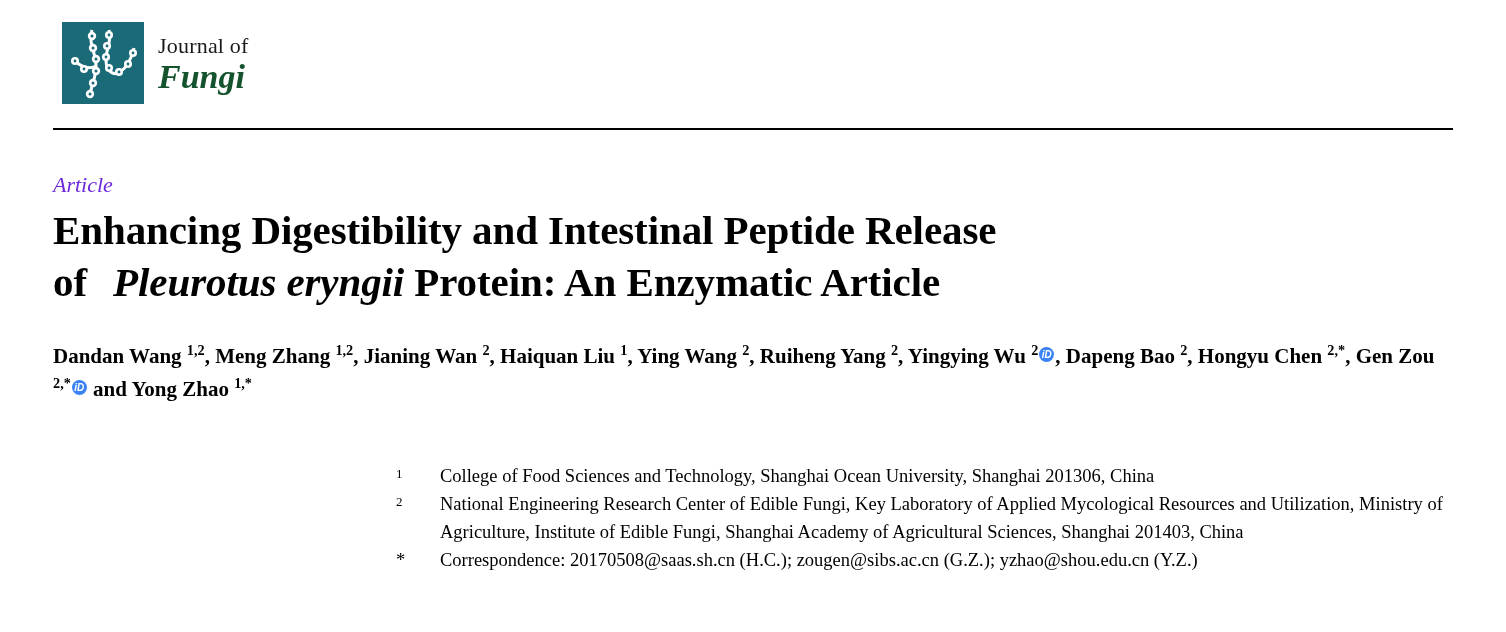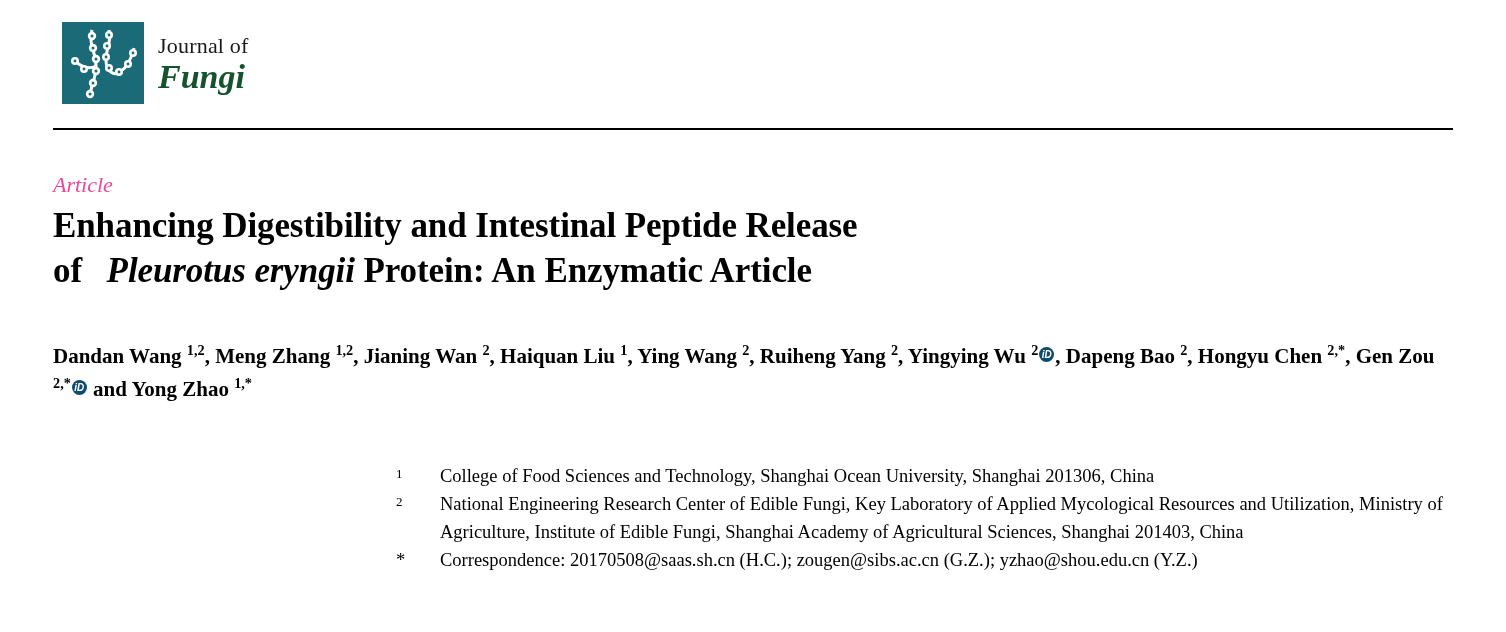--- a/index.html
+++ b/index.html
@@ -83,32 +83,32 @@
   }
 
   
   .article-type {
     position: absolute;
     left: 53px;
     top: 172px;
     font-family: "Liberation Serif", serif;
     font-style: italic;
     font-size: 22px;
-    color: #ec4899;
+    color: #6d28d9;
   }
 
   
   .title {
     position: absolute;
     left: 53px;
     top: 204px;
     width: 1340px;
     font-family: "Liberation Serif", serif;
     font-weight: bold;
-    font-size: 35px;
+    font-size: 41px;
     line-height: 1.28;
     color: #000000;
     letter-spacing: -0.1px;
   }
   .title .ital { font-style: italic; margin-left: 16px; }
 
   
   .authors {
     position: absolute;
     left: 53px;
@@ -124,21 +124,21 @@
     font-size: 0.68em;
     font-weight: bold;
     vertical-align: super;
     line-height: 0;
   }
   .orcid {
     display: inline-block;
     width: 15px;
     height: 15px;
     border-radius: 50%;
-    background: #0c4a6e;
+    background: #3b82f6;
     color: #ffffff;
     font-family: "Liberation Sans", sans-serif;
     font-size: 10px;
     font-weight: bold;
     font-style: italic;
     text-align: center;
     line-height: 15px;
     vertical-align: 5px;
     margin: 0 1px;
   }

